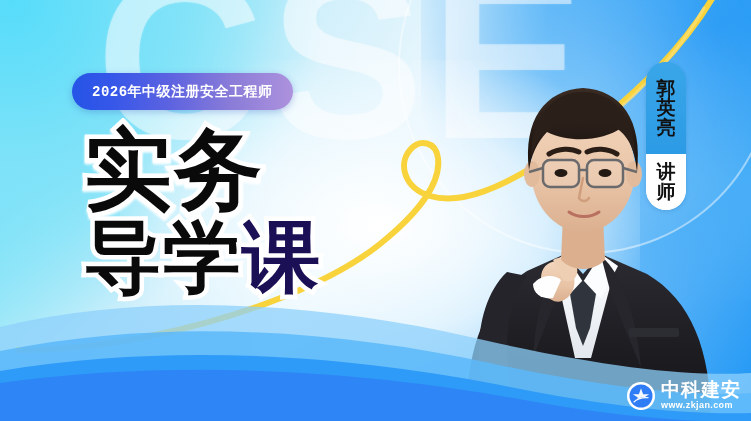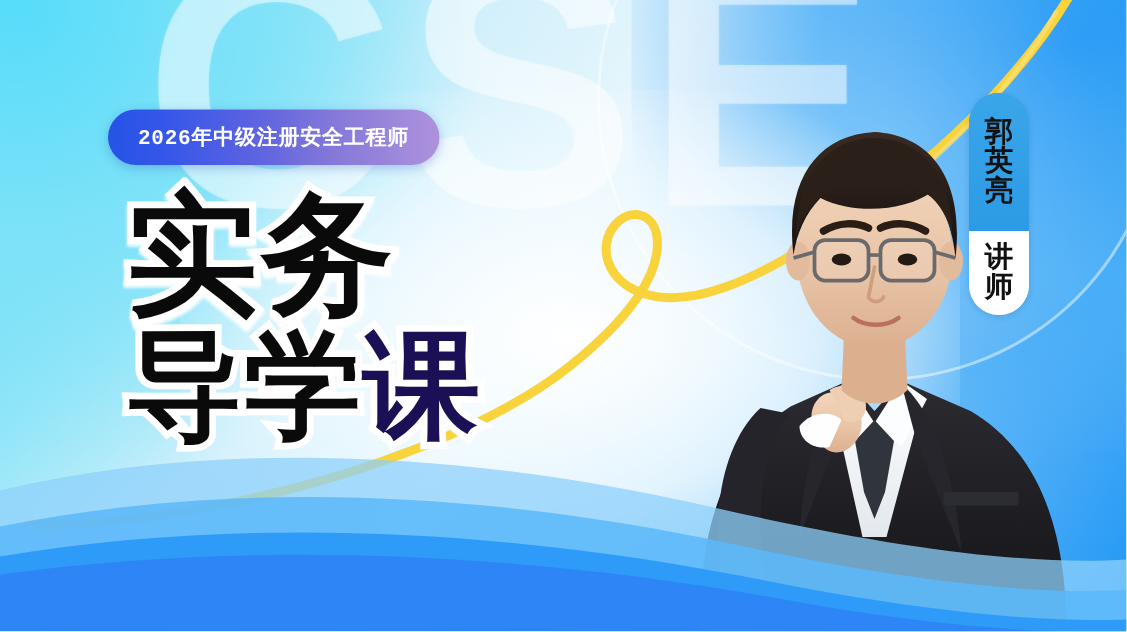--- a/index.html
+++ b/index.html
@@ -259,14 +259,28 @@
       <span class="vchar">郭</span>
       <span class="vchar">英</span>
       <span class="vchar">亮</span>
     </div>
     <div class="name-bot">
       <span class="vchar">讲</span>
       <span class="vchar">师</span>
     </div>
   </div>
 
+  <div class="logo">
+    <span class="logo-mark">
+      <svg width="24" height="24" viewBox="0 0 24 24">
+        <circle cx="12" cy="12" r="11.5" fill="#2E7CF6"></circle>
+        <path d="M12 4.2 L14.1 10.2 L20.2 10.2 L15.2 13.6 L17.1 19.6 L12 15.9 L6.9 19.6 L8.8 13.6 L3.8 10.2 L9.9 10.2 Z" fill="#ffffff" opacity="0.95"></path>
+        <path d="M3.6 18.8 C7 14.6, 13 12.6, 20 13.2 L20 19.6 L3.6 19.6 Z" fill="#2E7CF6"></path>
+        <path d="M4.6 18.4 C8 14.8, 13.4 13.2, 19.6 13.8" stroke="#ffffff" stroke-width="1.1" fill="none"></path>
+      </svg>
+    </span>
+    <span class="logo-text">
+      <span class="logo-name">中科建安</span>
+      <span class="logo-url">www.zkjan.com</span>
+    </span>
+  </div>
 
 </div>
 
 </body></html>

